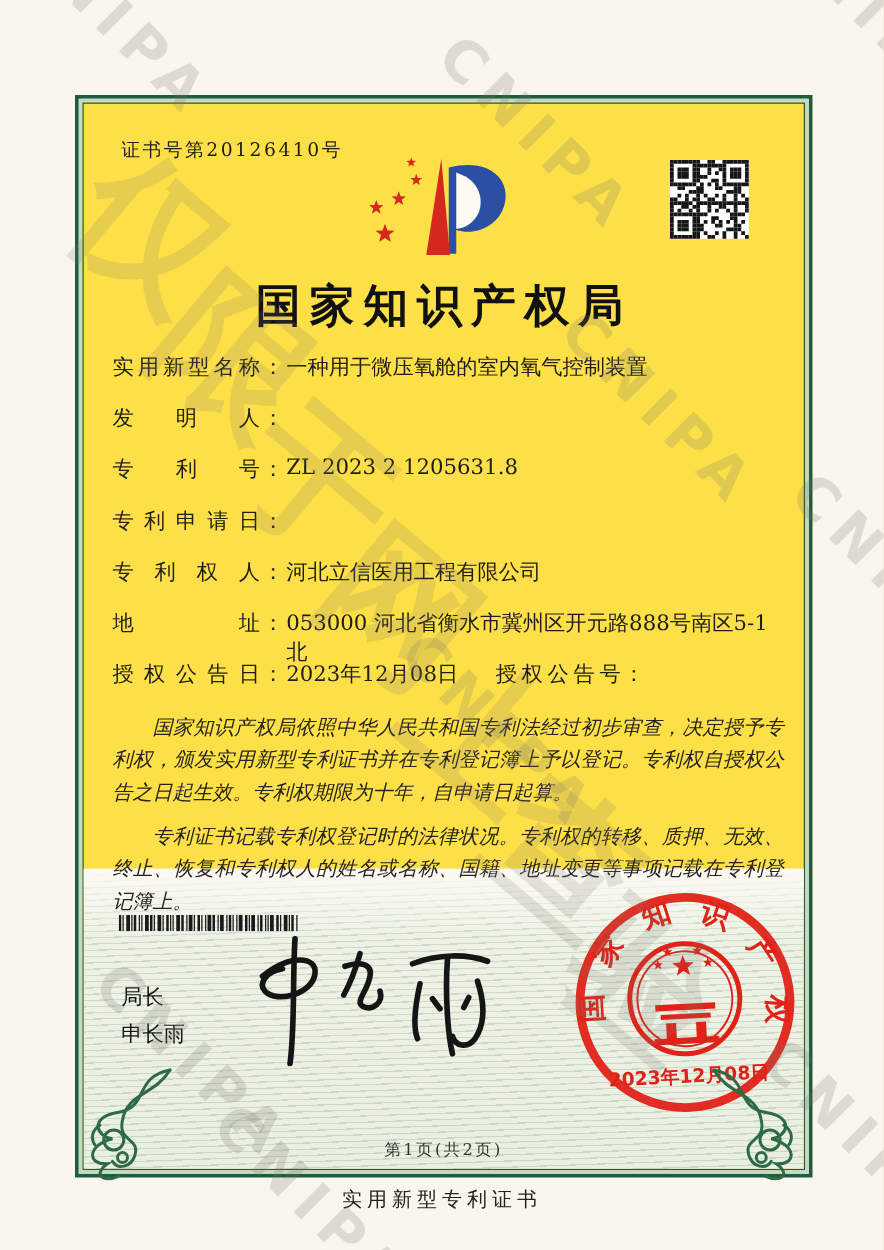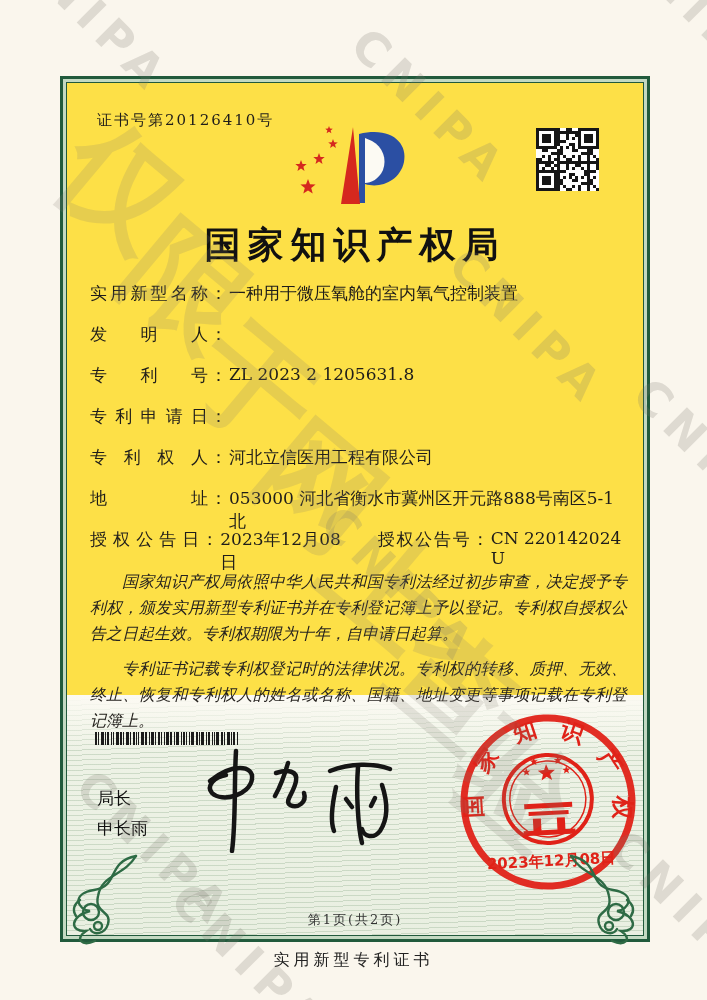--- a/index.html
+++ b/index.html
@@ -574,21 +574,20 @@
               <span class="colon">：</span>
               <span class="fval">053000 河北省衡水市冀州区开元路888号南区5-1北</span>
         </div>
         <div class="row">
           <span class="flabel">授权公告日</span>
               <span class="colon">：</span>
               <span>2023年12月08日</span>
           <span class="grant2">
             <span class="flabel">授权公告号</span>
                 <span class="colon">：</span>
-                <span>CN 220142024 U</span>
           </span>
         </div>
       </div>
 
       <div class="paras">
         <p>国家知识产权局依照中华人民共和国专利法经过初步审查，决定授予专利权，颁发实用新型专利证书并在专利登记簿上予以登记。专利权自授权公告之日起生效。专利权期限为十年，自申请日起算。</p>
         <p>专利证书记载专利权登记时的法律状况。专利权的转移、质押、无效、终止、恢复和专利权人的姓名或名称、国籍、地址变更等事项记载在专利登记簿上。</p>
       </div>
 
       <div class="barcode" id="barcode"><span style="width: 2px; margin-right: 1px;"></span><span style="width: 1px; margin-right: 2px;"></span><span style="width: 3px; margin-right: 1px;"></span><span style="width: 1px; margin-right: 1px;"></span><span style="width: 2px; margin-right: 2px;"></span><span style="width: 1px; margin-right: 1px;"></span><span style="width: 1px; margin-right: 2px;"></span><span style="width: 3px; margin-right: 1px;"></span><span style="width: 2px; margin-right: 1px;"></span><span style="width: 1px; margin-right: 2px;"></span><span style="width: 3px; margin-right: 1px;"></span><span style="width: 1px; margin-right: 2px;"></span><span style="width: 2px; margin-right: 1px;"></span><span style="width: 1px; margin-right: 1px;"></span><span style="width: 1px; margin-right: 2px;"></span><span style="width: 3px; margin-right: 1px;"></span><span style="width: 2px; margin-right: 2px;"></span><span style="width: 1px; margin-right: 1px;"></span><span style="width: 3px; margin-right: 1px;"></span><span style="width: 1px; margin-right: 2px;"></span><span style="width: 2px; margin-right: 1px;"></span><span style="width: 1px; margin-right: 2px;"></span><span style="width: 1px; margin-right: 1px;"></span><span style="width: 3px; margin-right: 1px;"></span><span style="width: 2px; margin-right: 2px;"></span><span style="width: 1px; margin-right: 1px;"></span><span style="width: 3px; margin-right: 2px;"></span><span style="width: 1px; margin-right: 1px;"></span><span style="width: 2px; margin-right: 1px;"></span><span style="width: 1px; margin-right: 2px;"></span><span style="width: 1px; margin-right: 1px;"></span><span style="width: 3px; margin-right: 2px;"></span><span style="width: 2px; margin-right: 1px;"></span><span style="width: 1px; margin-right: 1px;"></span><span style="width: 3px; margin-right: 2px;"></span><span style="width: 1px; margin-right: 1px;"></span><span style="width: 2px; margin-right: 2px;"></span><span style="width: 1px; margin-right: 1px;"></span><span style="width: 1px; margin-right: 1px;"></span><span style="width: 3px; margin-right: 2px;"></span><span style="width: 2px; margin-right: 1px;"></span><span style="width: 1px; margin-right: 2px;"></span><span style="width: 3px; margin-right: 1px;"></span><span style="width: 1px; margin-right: 1px;"></span><span style="width: 2px; margin-right: 2px;"></span><span style="width: 1px; margin-right: 1px;"></span></div>

